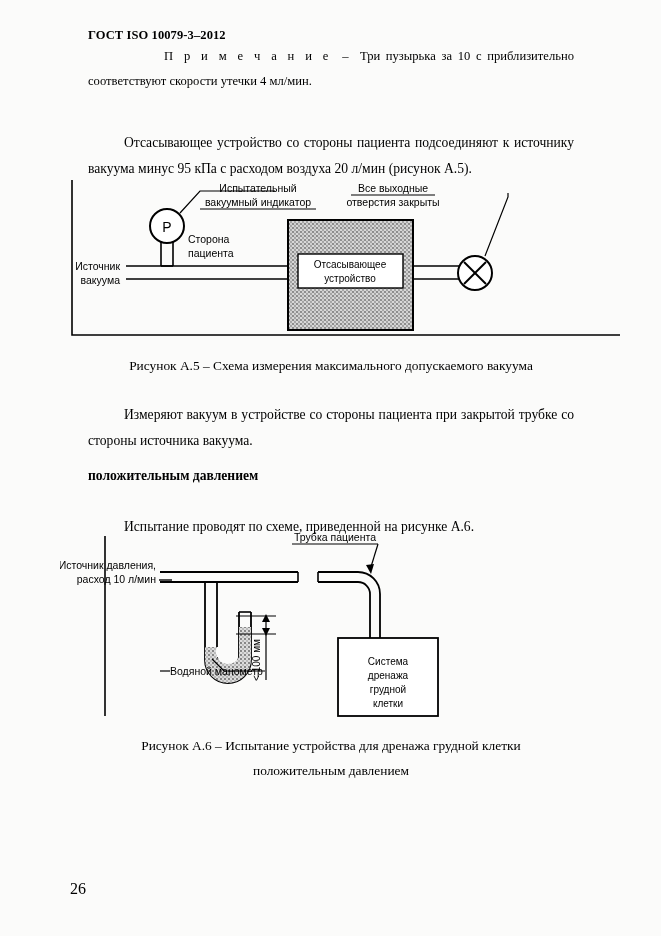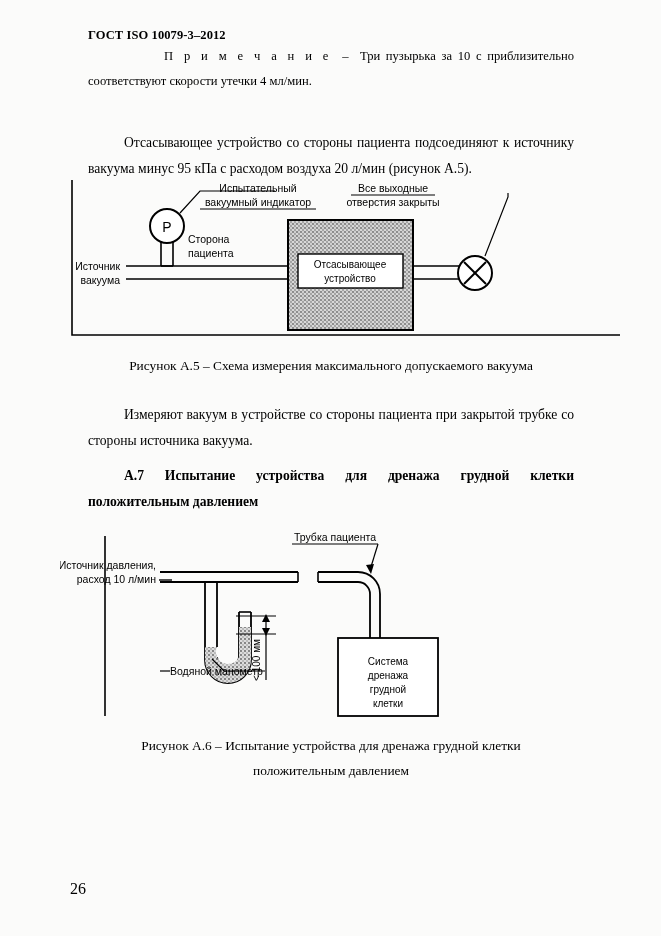--- a/index.html
+++ b/index.html
@@ -209,24 +209,26 @@
   </div>
 
   <div class="caption cap-a5">Рисунок А.5 – Схема измерения максимального допускаемого вакуума</div>
 
   <div class="para p-measure">
     <span class="indent"></span><span>Измеряют вакуум в устройстве со стороны пациента при закрытой трубке</span>
     <span>со стороны источника вакуума.</span>
   </div>
 
   <div class="h-a7">
-    <span class="ln1"><span class="indent"></span><span>А.7 Испытание устройства для дренажа грудной клетки</span></span>
     <span>положительным давлением</span>
   </div>
 
+  <div class="para p-a7 nojust">
+    <span class="indent"></span><span>Испытание проводят по схеме, приведенной на рисунке А.6.</span>
+  </div>
 
   <div class="figwrap fig-a6">
     <svg width="560" height="195" viewBox="0 0 560 195" xmlns="http://www.w3.org/2000/svg">
       <defs>
         <pattern id="stipple2" width="4" height="4" patternUnits="userSpaceOnUse">
           <rect width="4" height="4" fill="#dcdcdc"></rect>
           <circle cx="1" cy="1" r="0.9" fill="#5f5f5f"></circle>
           <circle cx="3" cy="3" r="0.8" fill="#909090"></circle>
         </pattern>
       </defs>

